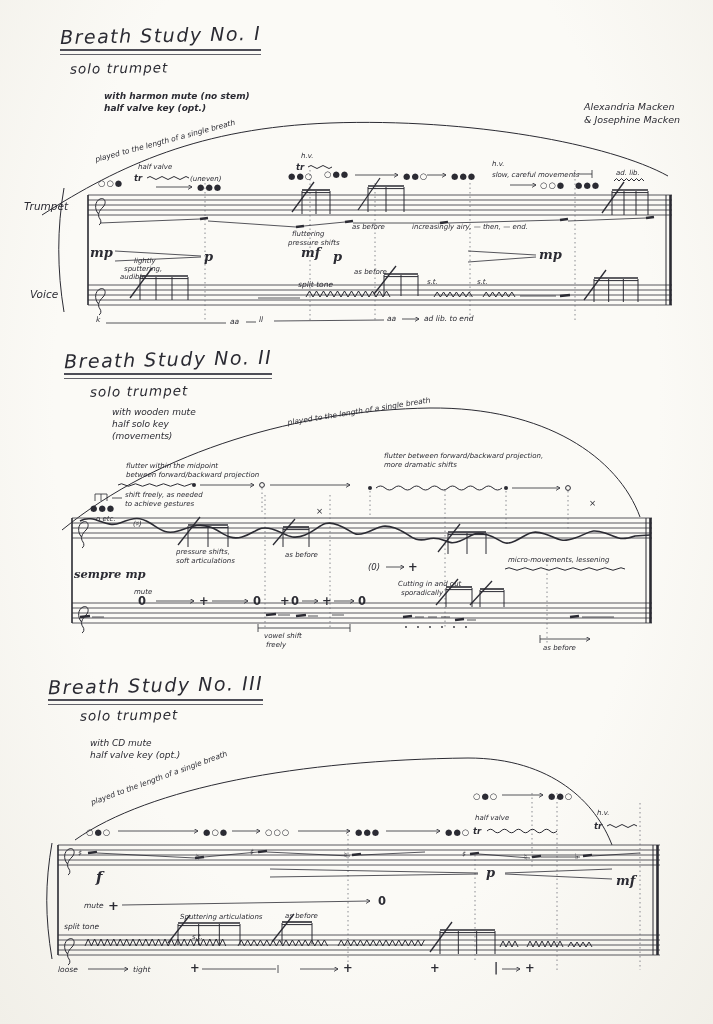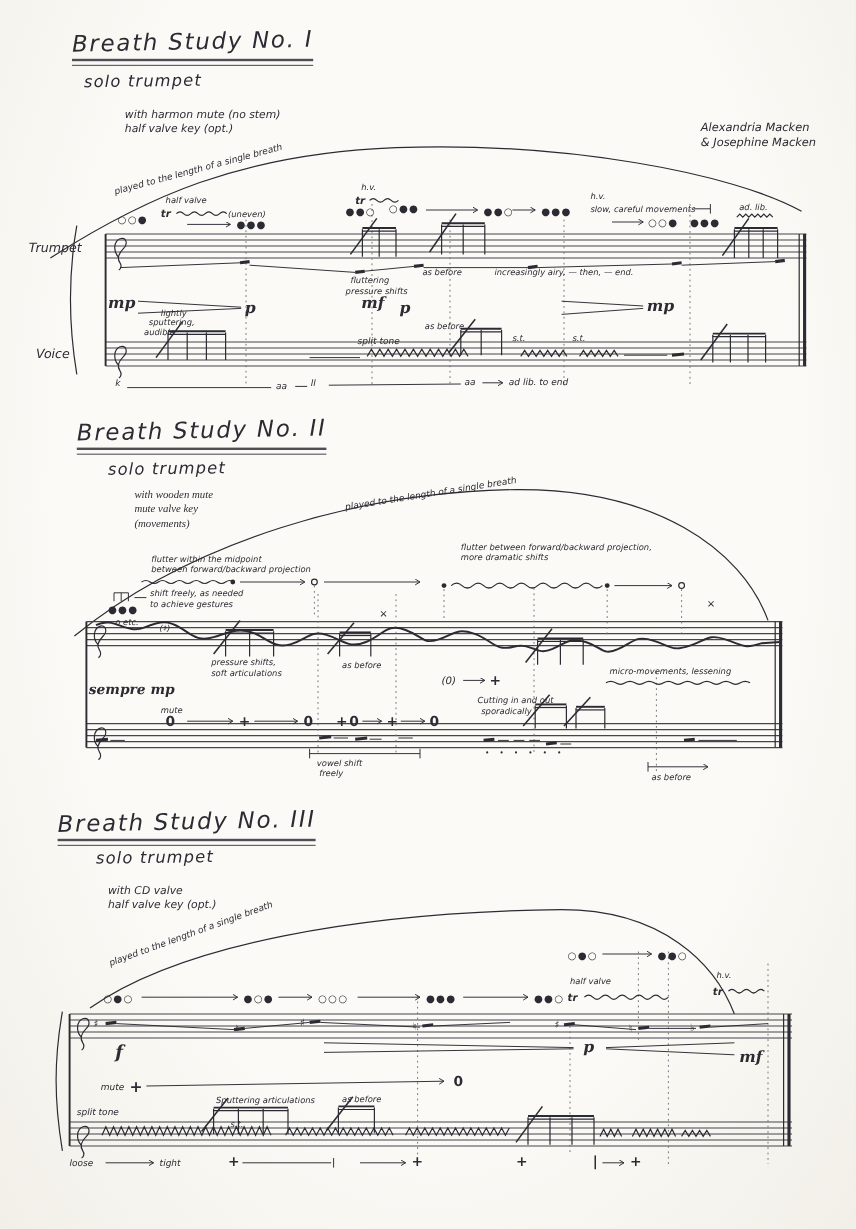--- a/index.html
+++ b/index.html
@@ -34,21 +34,21 @@
 </head>
 <body>
 
 <div class="page">
 
   <div class="abs hw" style="left:60px;top:24px;">
     <div class="title">Breath Study No. I</div>
     <div class="rule"></div>
   </div>
   <div class="abs hw sub" style="left:70px;top:60px;">solo trumpet</div>
-  <div class="abs hw mute" style="left:104px;top:90px;">
+  <div class="abs hw mute" style="left:104px;top:90px;font-weight:bold;">
     <div>with harmon mute (no stem)</div>
     <div>half valve key (opt.)</div>
   </div>
   <div class="abs hw composer" style="left:584px;top:100px;">
     <div>Alexandria Macken</div>
     <div>&amp; Josephine Macken</div>
   </div>
 
   <svg style="top:108px;" width="713" height="240" viewBox="0 0 713 240">
     <defs>
@@ -231,23 +231,23 @@
       <line class="thin" x1="402" y1="211" x2="419" y2="211" marker-end="url(#aA)"></line>
       <text class="t75" x="424" y="213">ad lib. to end</text>
     </g>
   </svg>
 
   <div class="abs hw" style="left:64px;top:348px;">
     <div class="title">Breath Study No. II</div>
     <div class="rule"></div>
   </div>
   <div class="abs hw sub" style="left:90px;top:383px;">solo trumpet</div>
-  <div class="abs hw mute" style="left:112px;top:406px;font-family:Liberation Serif, serif;">
+  <div class="abs hw mute" style="left:112px;top:406px;">
     <div>with wooden mute</div>
-    <div>mute valve key</div>
+    <div>half solo key</div>
     <div>(movements)</div>
   </div>
 
   <svg style="top:395px;" width="713" height="270" viewBox="0 0 713 270">
     <defs>
       <marker id="aB" markerWidth="8" markerHeight="8" refX="5" refY="3" orient="auto">
         <path d="M0,0 L5,3 L0,6" fill="none" stroke="#2b2b33" stroke-width="1"></path>
       </marker>
     </defs>
 
@@ -430,21 +430,21 @@
     </g>
     <text class="t7" x="543" y="255">as before</text>
   </svg>
 
   <div class="abs hw" style="left:48px;top:674px;">
     <div class="title">Breath Study No. III</div>
     <div class="rule"></div>
   </div>
   <div class="abs hw sub" style="left:80px;top:707px;">solo trumpet</div>
   <div class="abs hw mute" style="left:90px;top:737px;">
-    <div>with CD valve</div>
+    <div>with CD mute</div>
     <div>half valve key (opt.)</div>
   </div>
 
   <svg style="top:745px;" width="713" height="255" viewBox="0 0 713 255">
     <defs>
       <marker id="aC" markerWidth="8" markerHeight="8" refX="5" refY="3" orient="auto">
         <path d="M0,0 L5,3 L0,6" fill="none" stroke="#2b2b33" stroke-width="1"></path>
       </marker>
     </defs>
 

